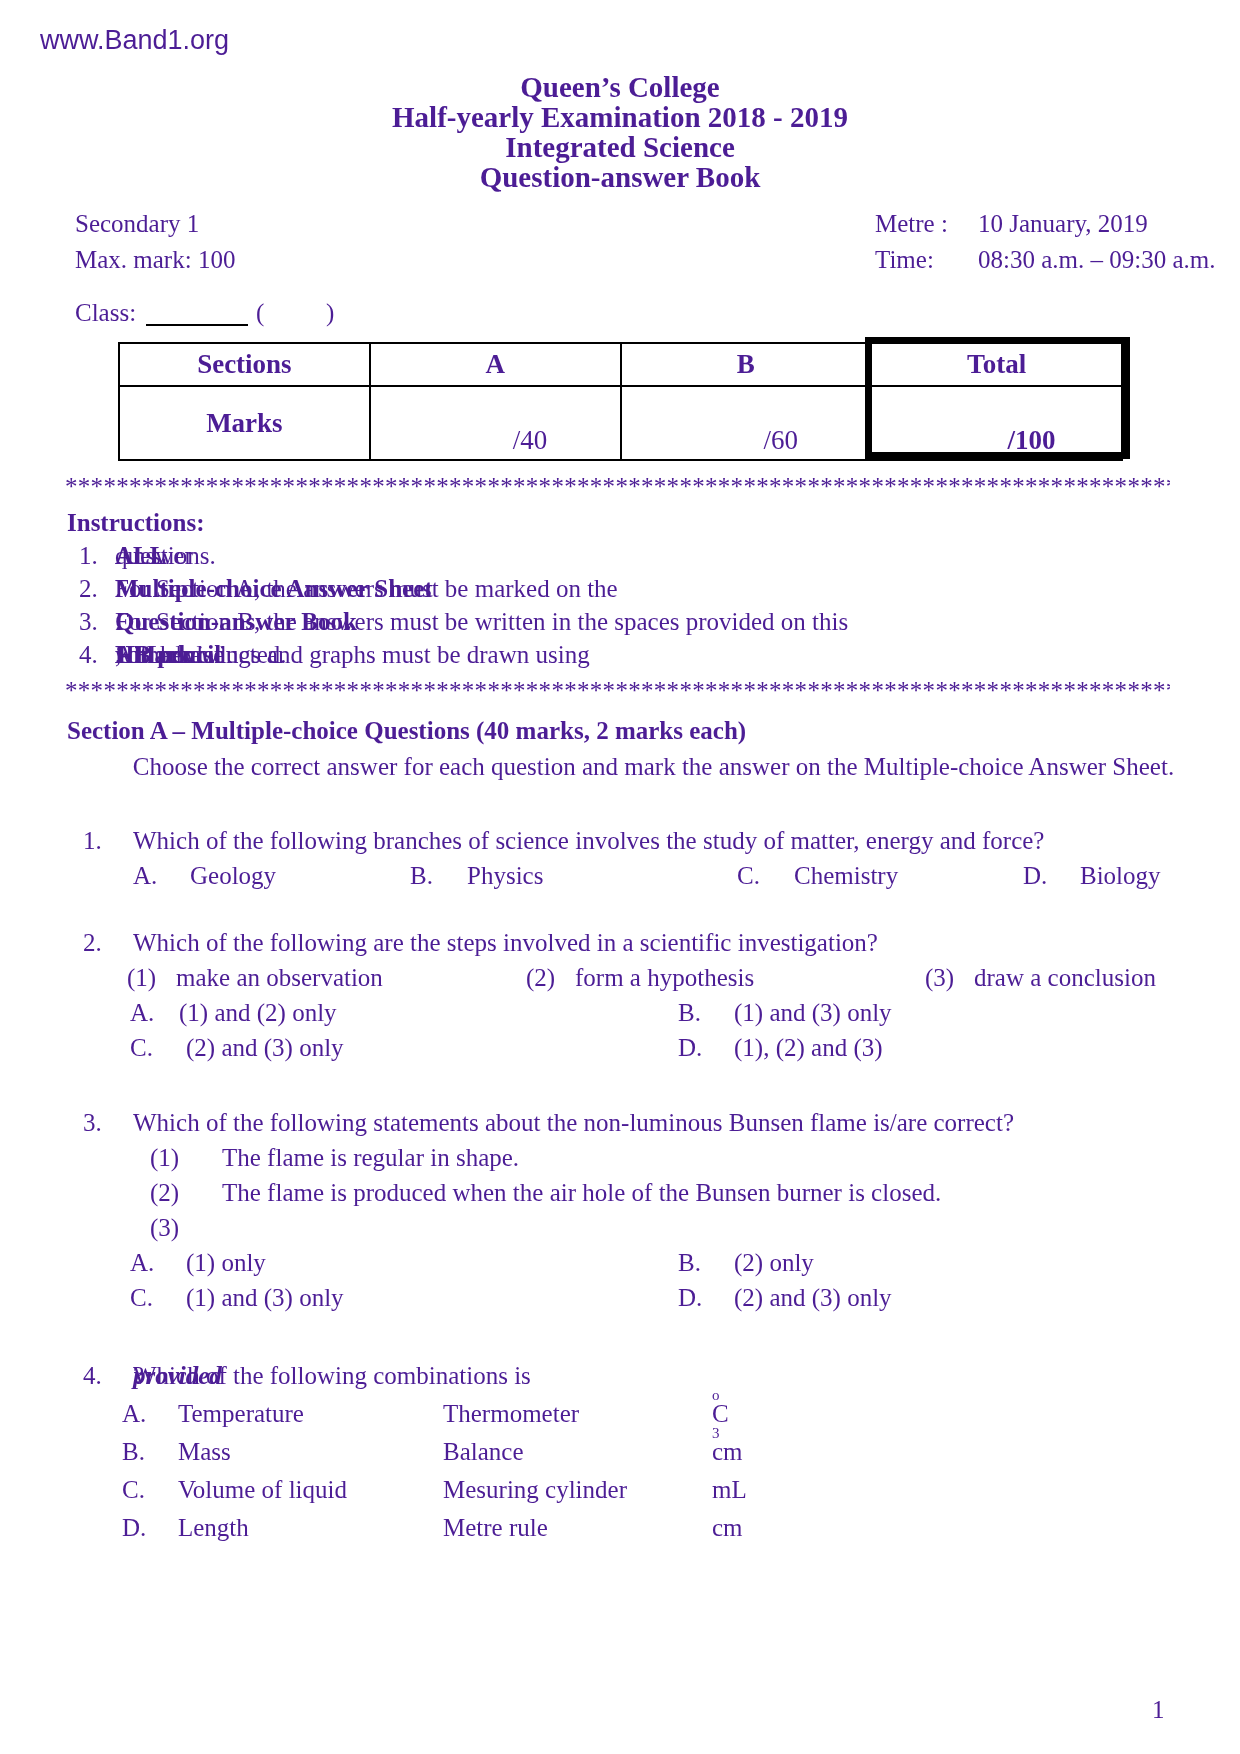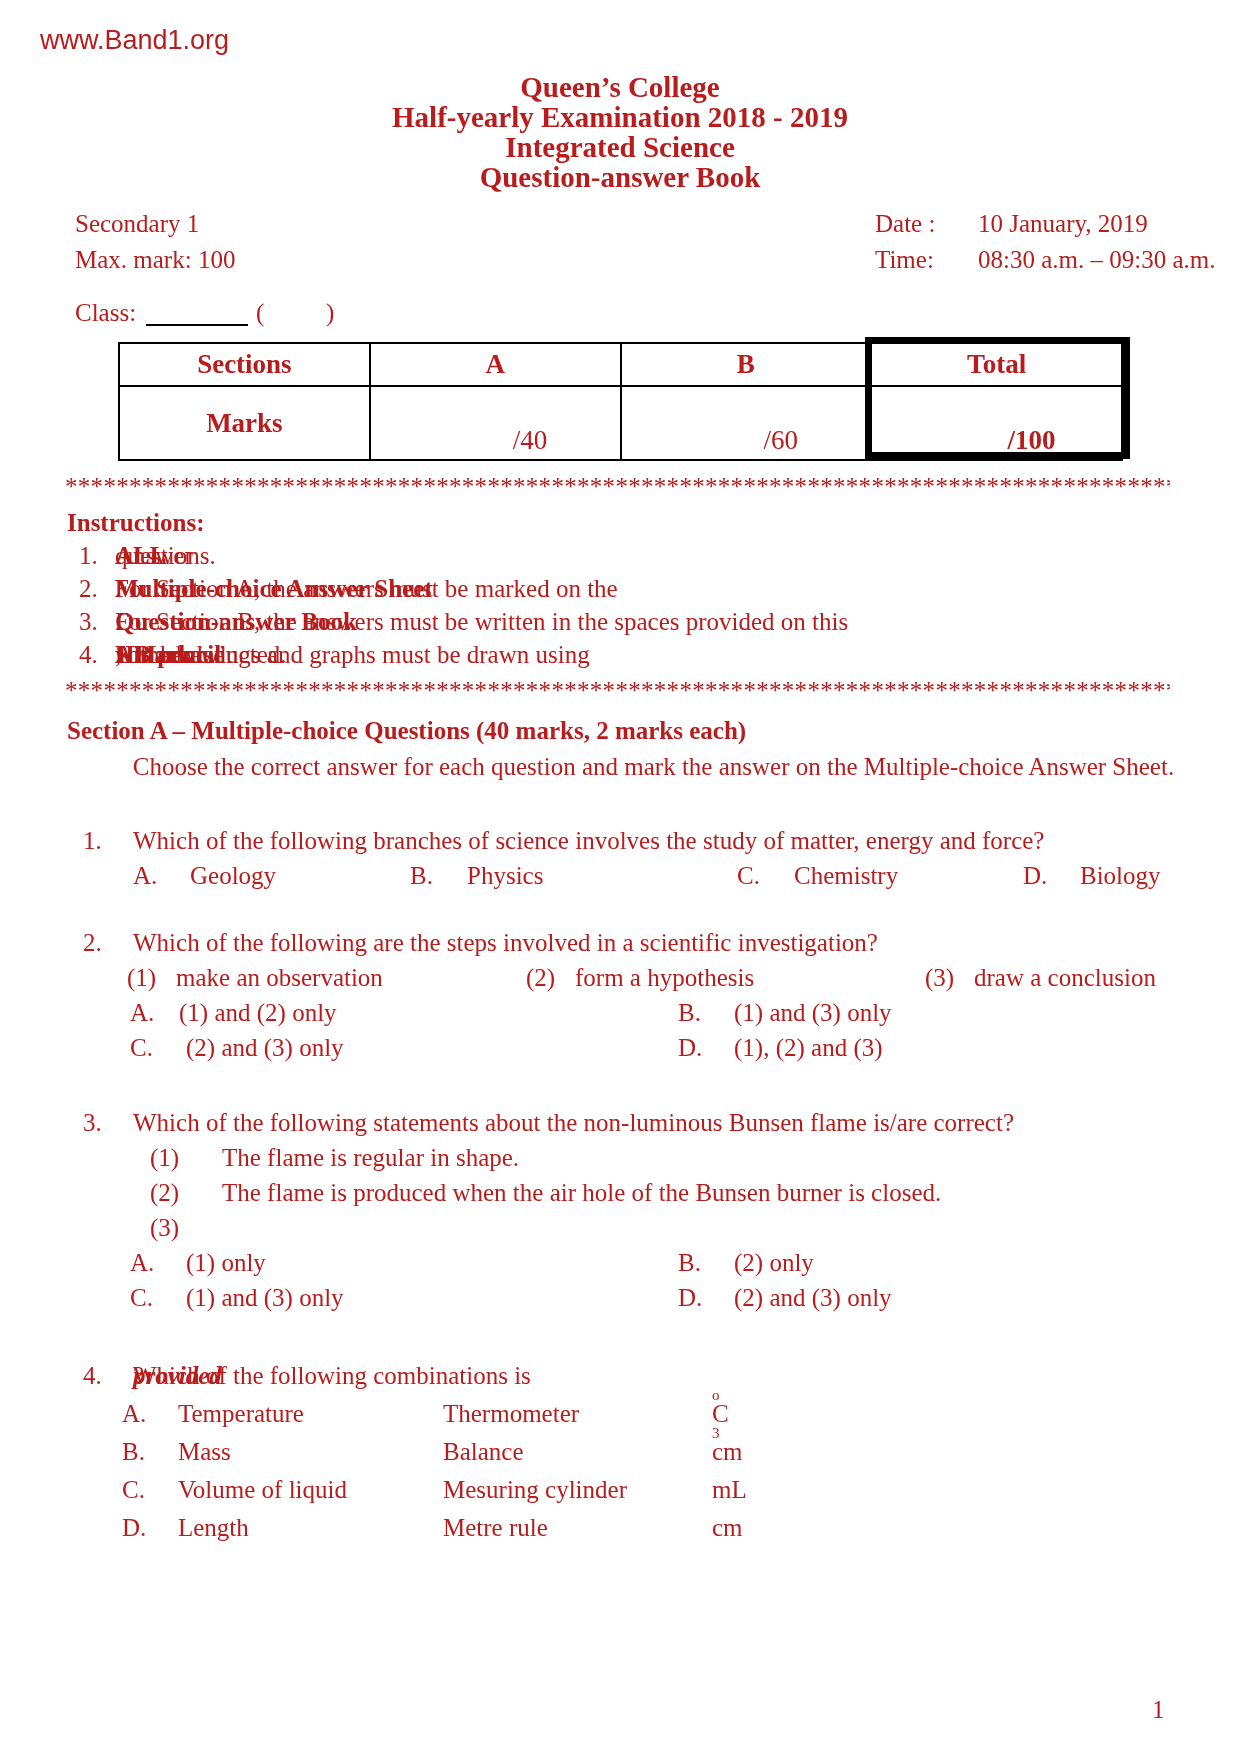--- a/index.html
+++ b/index.html
@@ -1,21 +1,21 @@
 <!DOCTYPE html>
 <html><head>
 <meta charset="utf-8">
 <style>
   html,body{margin:0;padding:0;background:#888;}
   .page{
     position:relative;
     width:1240px;height:1754px;
     margin:0 auto;
     background:#ffffff;
-    color:#b91c1c;
+    color:#4c1d95;
     font-family:"Liberation Serif", serif;
     font-size:25px;
     overflow:hidden;
   }
   .row{position:relative;height:35px;line-height:35px;}
   .row span{position:absolute;top:0;white-space:nowrap;}
   .row36{position:relative;height:36px;line-height:36px;}
   .row36 span{position:absolute;top:0;white-space:nowrap;}
   .row38{position:relative;height:38px;line-height:38px;}
   .row38 span{position:absolute;top:0;white-space:nowrap;}
@@ -80,21 +80,21 @@
   <div class="titles">
     <div>Queen’s College</div>
     <div>Half-yearly Examination 2018 - 2019</div>
     <div>Integrated Science</div>
     <div>Question-answer Book</div>
   </div>
 
   <div class="info-block">
     <div class="row36">
       <span style="left:75px">Secondary 1</span>
-      <span style="left:875px">Date :</span>
+      <span style="left:875px">Metre :</span>
       <span style="left:978px">10 January, 2019</span>
     </div>
     <div class="row36">
       <span style="left:75px">Max. mark: 100</span>
       <span style="left:875px">Time:</span>
       <span style="left:978px">08:30 a.m. – 09:30 a.m.</span>
     </div>
   </div>
 
   <div class="class-row">

